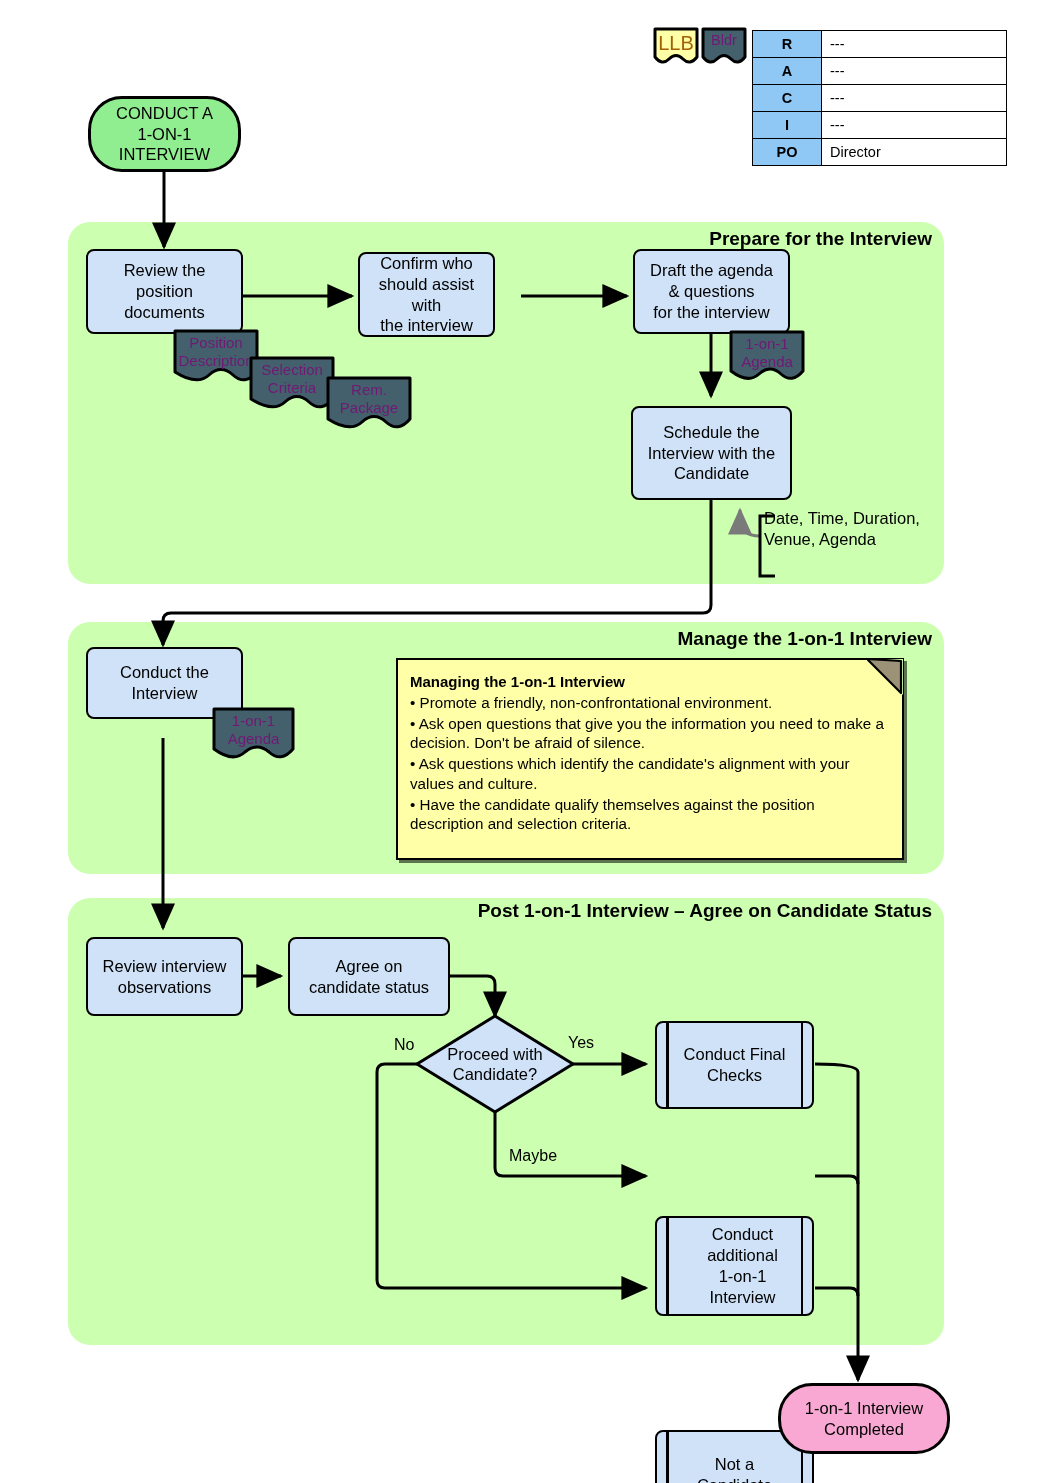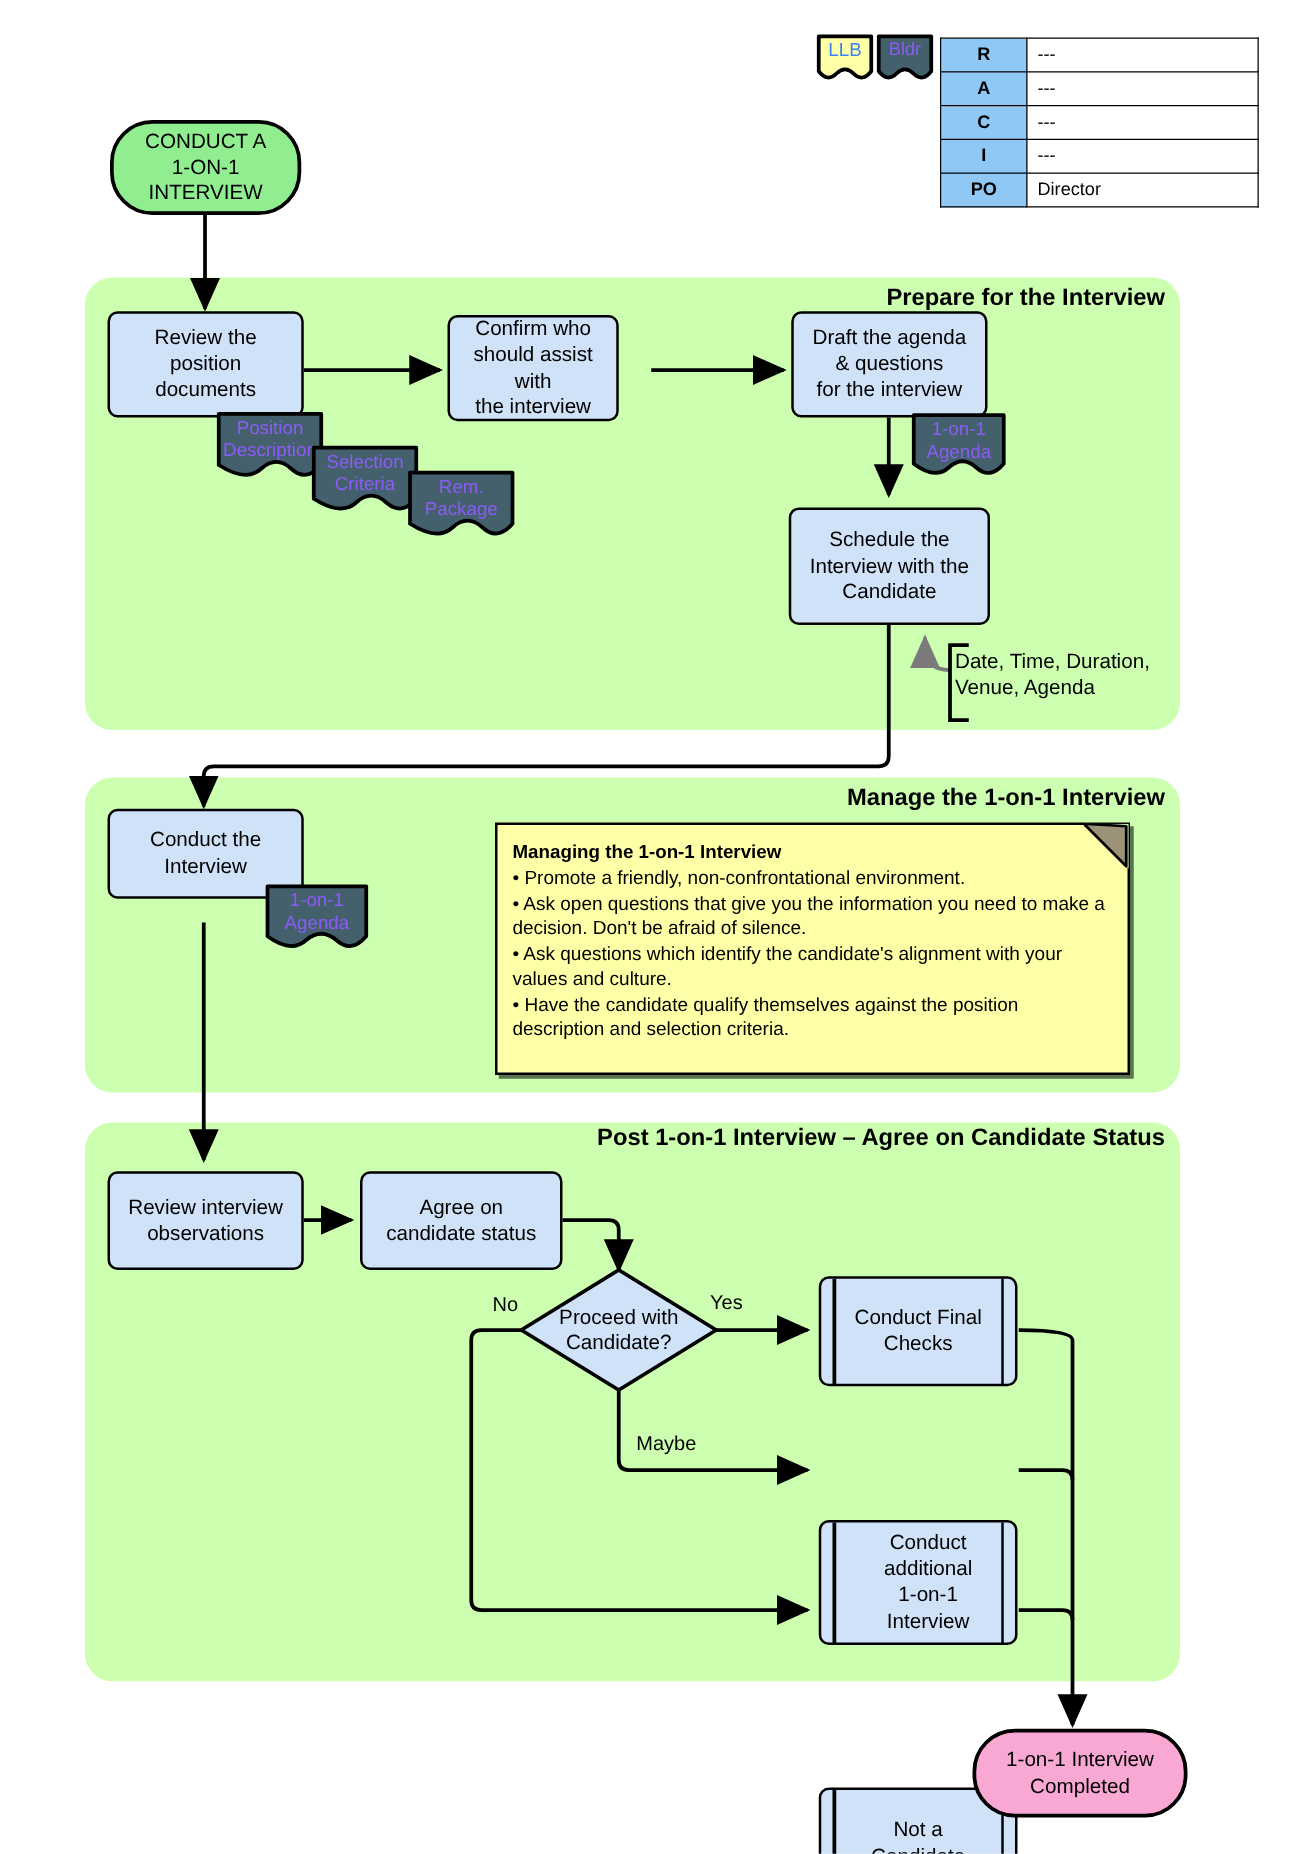--- a/index.html
+++ b/index.html
@@ -35,24 +35,24 @@
   
   .diamond-wrap{position:absolute;}
   .diamond-wrap svg{display:block;}
   .diamond-label{position:absolute;inset:0;display:flex;align-items:center;
         justify-content:center;text-align:center;font-size:16.5px;line-height:1.22;}
 
   
   .tag{position:absolute;}
   .tag svg{display:block;position:absolute;top:0;left:0;}
   .tag .tlabel{position:absolute;left:0;right:0;top:6px;text-align:center;
-        font-size:15px;line-height:1.18;color:#8b5cf6;white-space:nowrap;
+        font-size:15px;line-height:1.18;color:#701a75;white-space:nowrap;
         overflow:hidden;}
   .tag.small .tlabel{font-size:14.5px;}
-  .tag.llb .tlabel{color:#3b82f6;font-size:15px;}
+  .tag.llb .tlabel{color:#a16207;font-size:20px;}
 
   
   .note{background:#ffffa8;border:2.5px solid #000;position:absolute;
         box-shadow:3px 3px 0 rgba(0,0,0,.55);
         font-size:15.2px;line-height:1.30;padding:12px 14px 8px 12px;
         box-sizing:border-box;}
   .note b{font-size:15px;}
   .note .li{margin-top:1px;}
   .note-fold{position:absolute;right:-1px;top:-1px;}
 
@@ -219,21 +219,21 @@
 </div>
 
 <div class="tag" style="left:728px;top:329px;width:78px;height:60px;">
   <svg width="78" height="60" viewBox="0 0 78 60">
     <path d="M3,3 H75 V42 Q64,55 53,45 Q42,35 31,45 Q20,55 3,42 Z" fill="#44606c" stroke="#000" stroke-width="3" stroke-linejoin="round"></path>
   </svg>
   <div class="tlabel" style="white-space:pre-line;">1-on-1
 Agenda</div>
 </div>
 
-<div class="annot" style="left:764px;top:519px;width:190px;white-space:pre-line;">Date, Time, Duration,
+<div class="annot" style="left:764px;top:508px;width:190px;white-space:pre-line;">Date, Time, Duration,
 Venue, Agenda</div>
 
 <div class="abs pbox" style="left:86px;top:647px;width:157px;height:72px;">
   <span style="white-space:pre-line;">Conduct the
 Interview</span>
 </div>
 
 <div class="tag" style="left:211px;top:706px;width:85px;height:62px;">
   <svg width="85" height="62" viewBox="0 0 85 62">
     <path d="M3,3 H82 V43 Q70,57 58,46 Q46,36 34,46 Q22,57 3,43 Z" fill="#44606c" stroke="#000" stroke-width="3" stroke-linejoin="round"></path>

